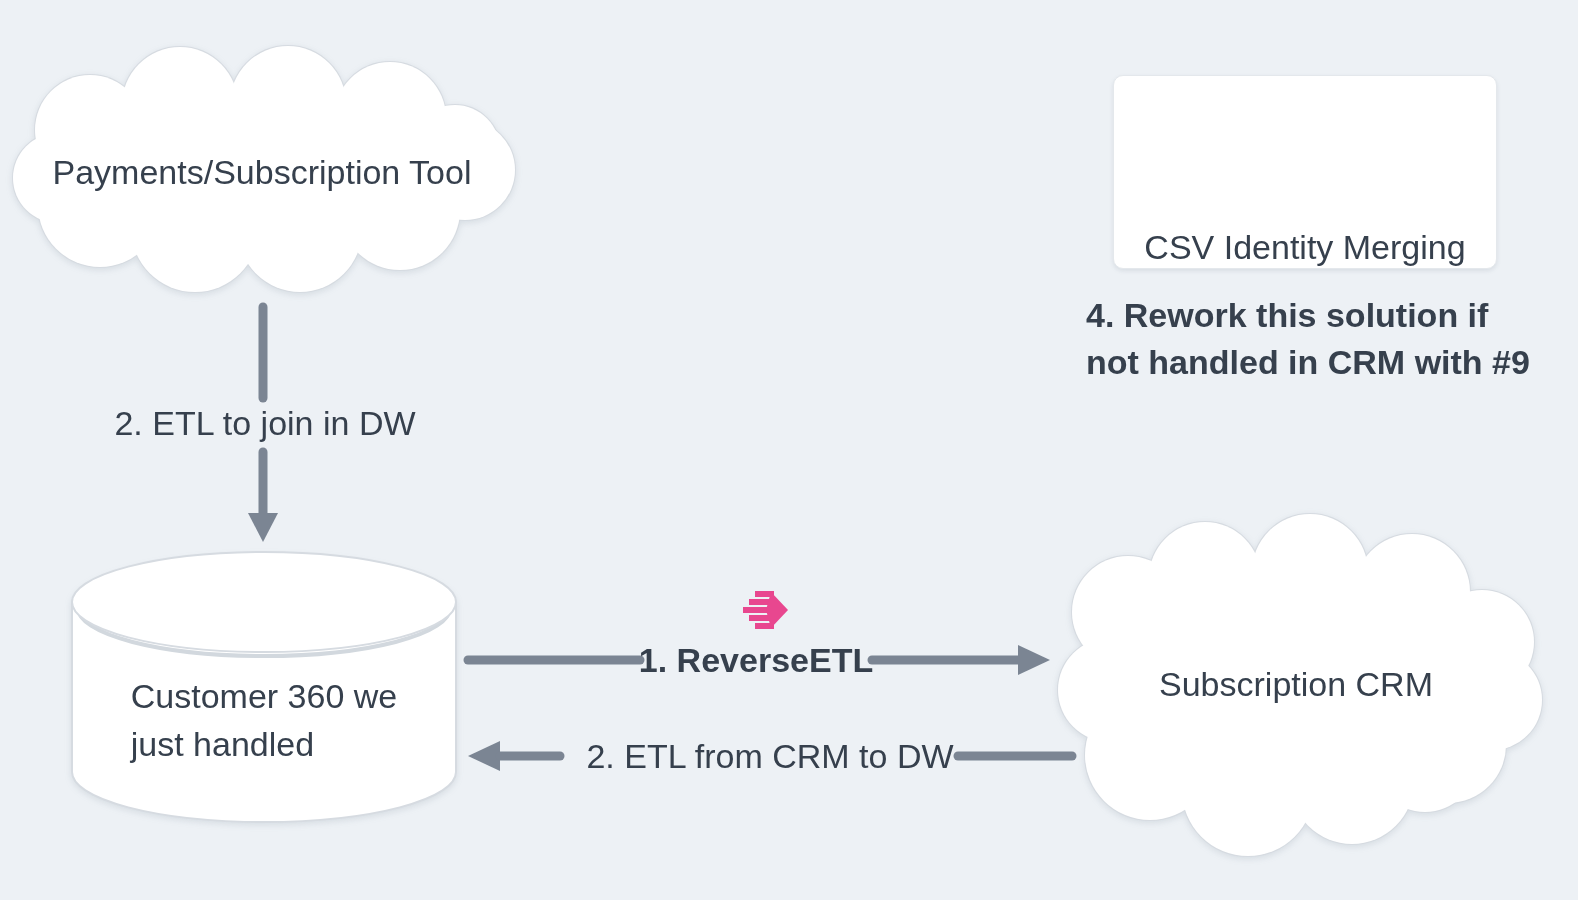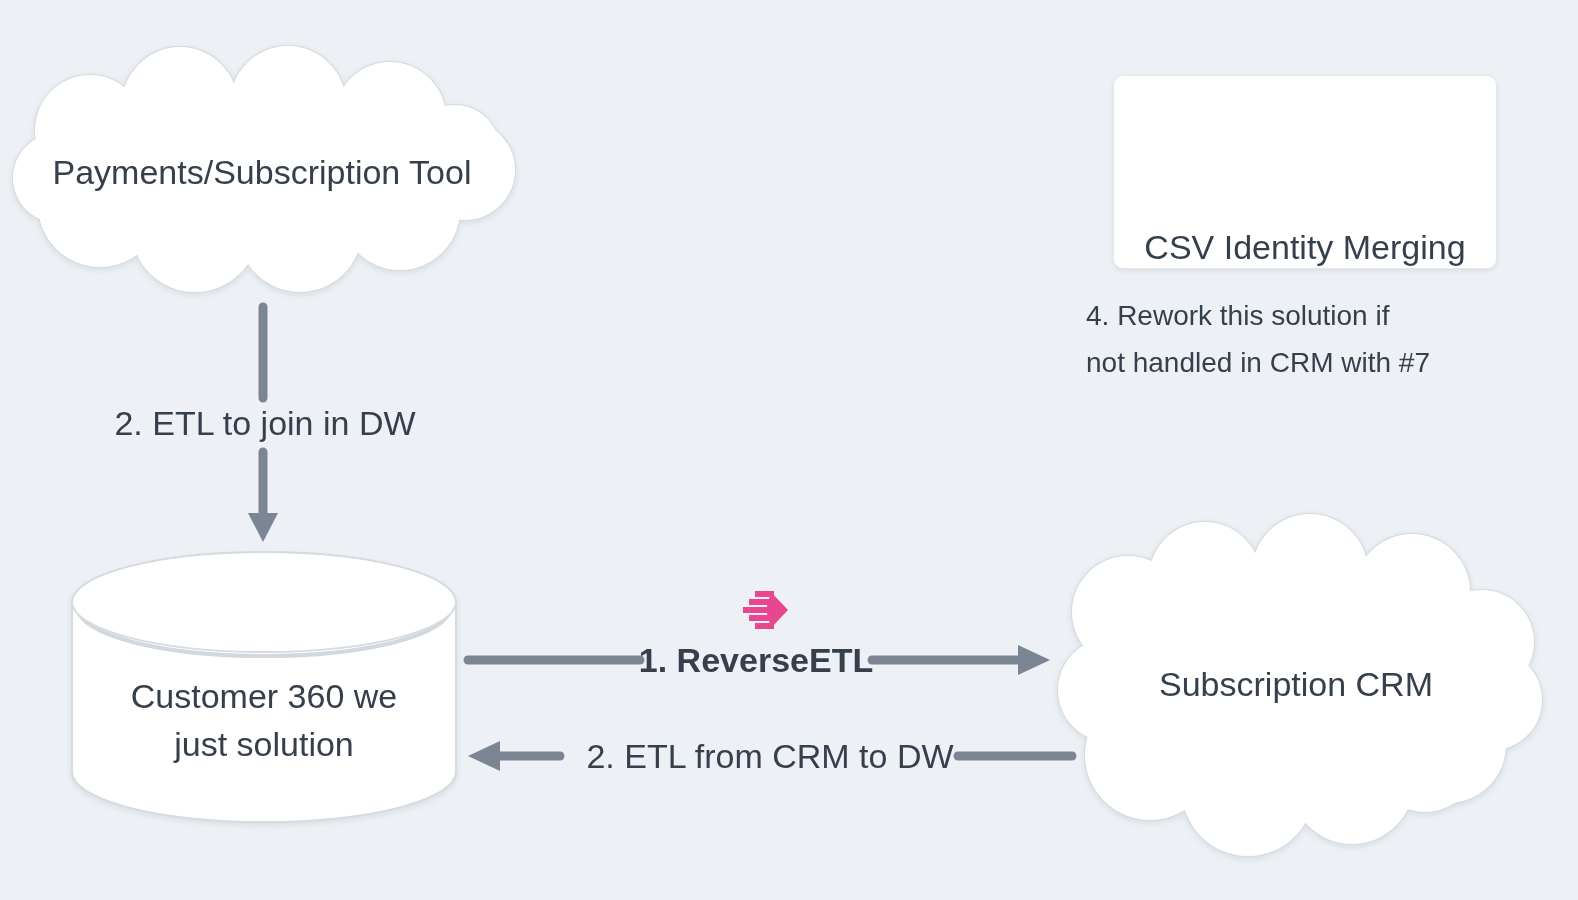--- a/index.html
+++ b/index.html
@@ -35,27 +35,27 @@
   .node-box{
     position:absolute;left:1113px;top:75px;width:382px;height:192px;
     background:#fff;border:1px solid #e4e8ec;border-radius:10px;
     box-shadow:0 2px 4px rgba(90,105,125,.14);
     display:flex;align-items:flex-end;justify-content:center;
   }
   .node-box .label{position:static;transform:none;}
 
   .note{
     position:absolute;left:1086px;top:292px;
-    color:var(--text,#36404d);font-size:28px;font-weight:400;
+    color:var(--text,#36404d);font-size:34px;font-weight:700;
     line-height:47px;white-space:nowrap;
   }
 
   .cyl-label{
     position:absolute;left:264px;top:672px;transform:translateX(-50%);
-    text-align:center;line-height:48px;
+    text-align:left;line-height:48px;
   }
   .cyl-label span{display:block;}
 </style>
 </head>
 <body>
 
 <div class="canvas">
 
   <svg class="layer" width="1578" height="900" viewBox="0 0 1578 900">
     <defs>
@@ -135,28 +135,28 @@
   </svg>
 
   <div class="label centered" style="left:262px;top:172px;">Payments/Subscription Tool</div>
 
   <div class="node-box">
     <div class="label">CSV Identity Merging</div>
   </div>
 
   <div class="note">
     <span style="display:block">4. Rework this solution if</span>
-    <span style="display:block">not handled in CRM with #7</span>
+    <span style="display:block">not handled in CRM with #9</span>
   </div>
 
   <div class="label centered" style="left:265px;top:423px;">2. ETL to join in DW</div>
 
   <div class="label cyl-label">
     <span>Customer 360 we</span>
-    <span>just solution</span>
+    <span>just handled</span>
   </div>
 
   <div class="label centered" style="left:756px;top:660px;font-weight:bold;">1. ReverseETL</div>
 
   <div class="label centered" style="left:770px;top:756px;">2. ETL from CRM to DW</div>
 
   <div class="label centered" style="left:1296px;top:684px;">Subscription CRM</div>
 
 </div>
 

